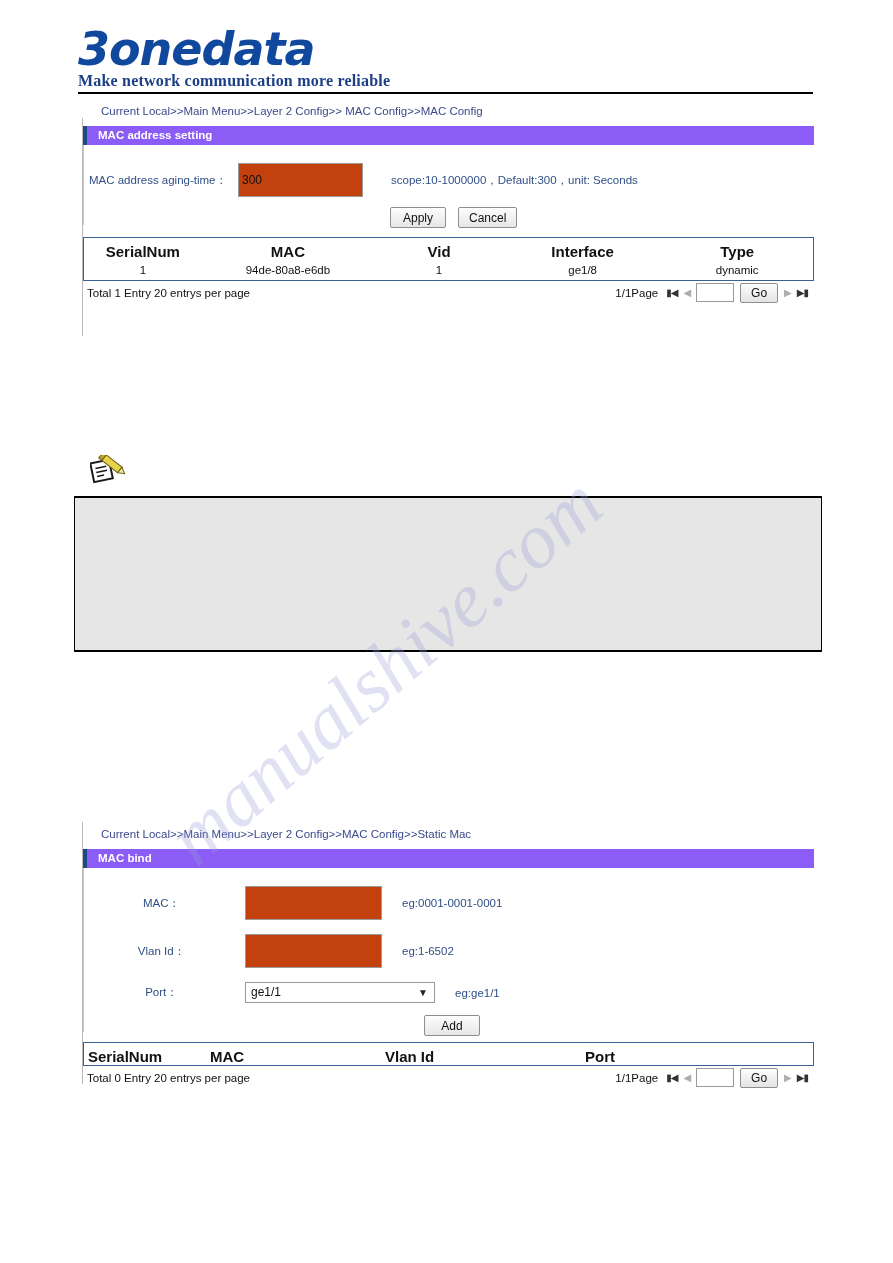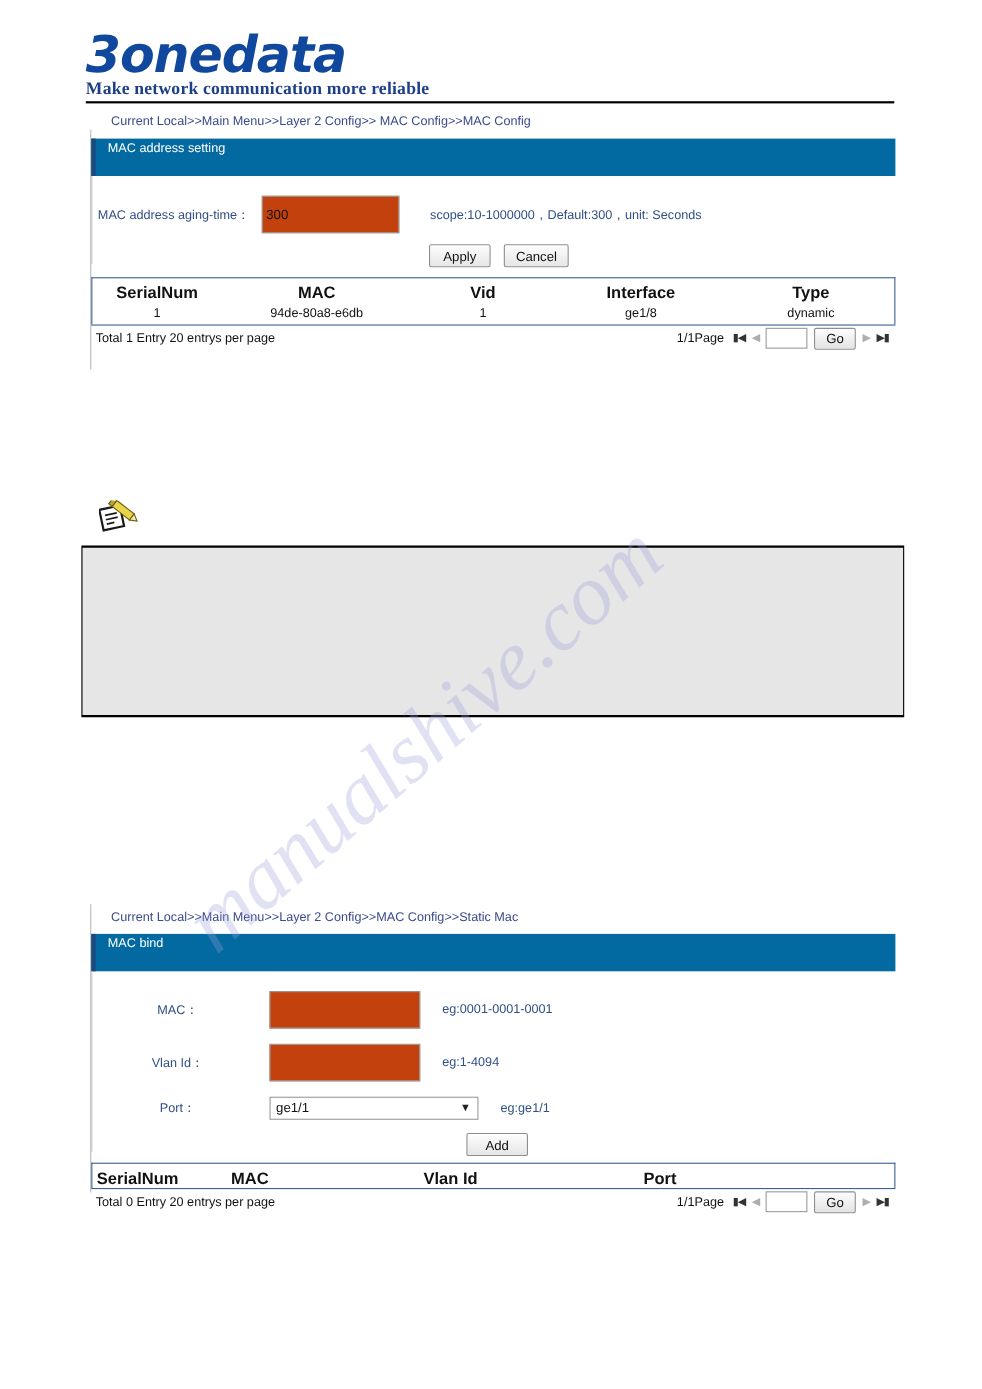--- a/index.html
+++ b/index.html
@@ -50,23 +50,23 @@
 
   
   .section{position:absolute;}
   .breadcrumb{
     font-size:11.5px;color:#3b4a8c;
     padding-left:18px;line-height:14px;
     font-family:"Liberation Sans", sans-serif;
   }
   .bar{
     margin-top:8px;
-    height:34px;background:#0369a1;
+    height:19px;background:#8b5cf6;
     border-left:4px solid #1b4a80;
-    color:#ffffff;font-size:11.5px;font-weight:normal;
+    color:#ffffff;font-size:11.5px;font-weight:bold;
     line-height:19px;padding-left:11px;
     box-sizing:border-box;
   }
   .panel{
     border-left:1px solid #c9c9c9;
     box-sizing:border-box;
   }
 
   
   .form-row{display:flex;align-items:center;}
@@ -255,21 +255,21 @@
 
       <div class="form-row" style="padding-top:18px;">
         <div class="form-label" style="width:155px;">MAC：</div>
         <input class="txt" style="width: 137px; margin-left: 6px;" value="">
         <div class="hint" style="margin-left:20px;">eg:0001-0001-0001</div>
       </div>
 
       <div class="form-row" style="padding-top:14px;">
         <div class="form-label" style="width:155px;">Vlan Id：</div>
         <input class="txt" style="width: 137px; margin-left: 6px;" value="">
-        <div class="hint" style="margin-left:20px;">eg:1-4094</div>
+        <div class="hint" style="margin-left:20px;">eg:1-6502</div>
       </div>
 
       <div class="form-row" style="padding-top:14px;">
         <div class="form-label" style="width:155px;">Port：</div>
         <div class="sel" style="margin-left:6px;">
           <span>ge1/1</span>
           <span class="caret">▼</span>
         </div>
         <div class="hint" style="margin-left:20px;">eg:ge1/1</div>
       </div>

